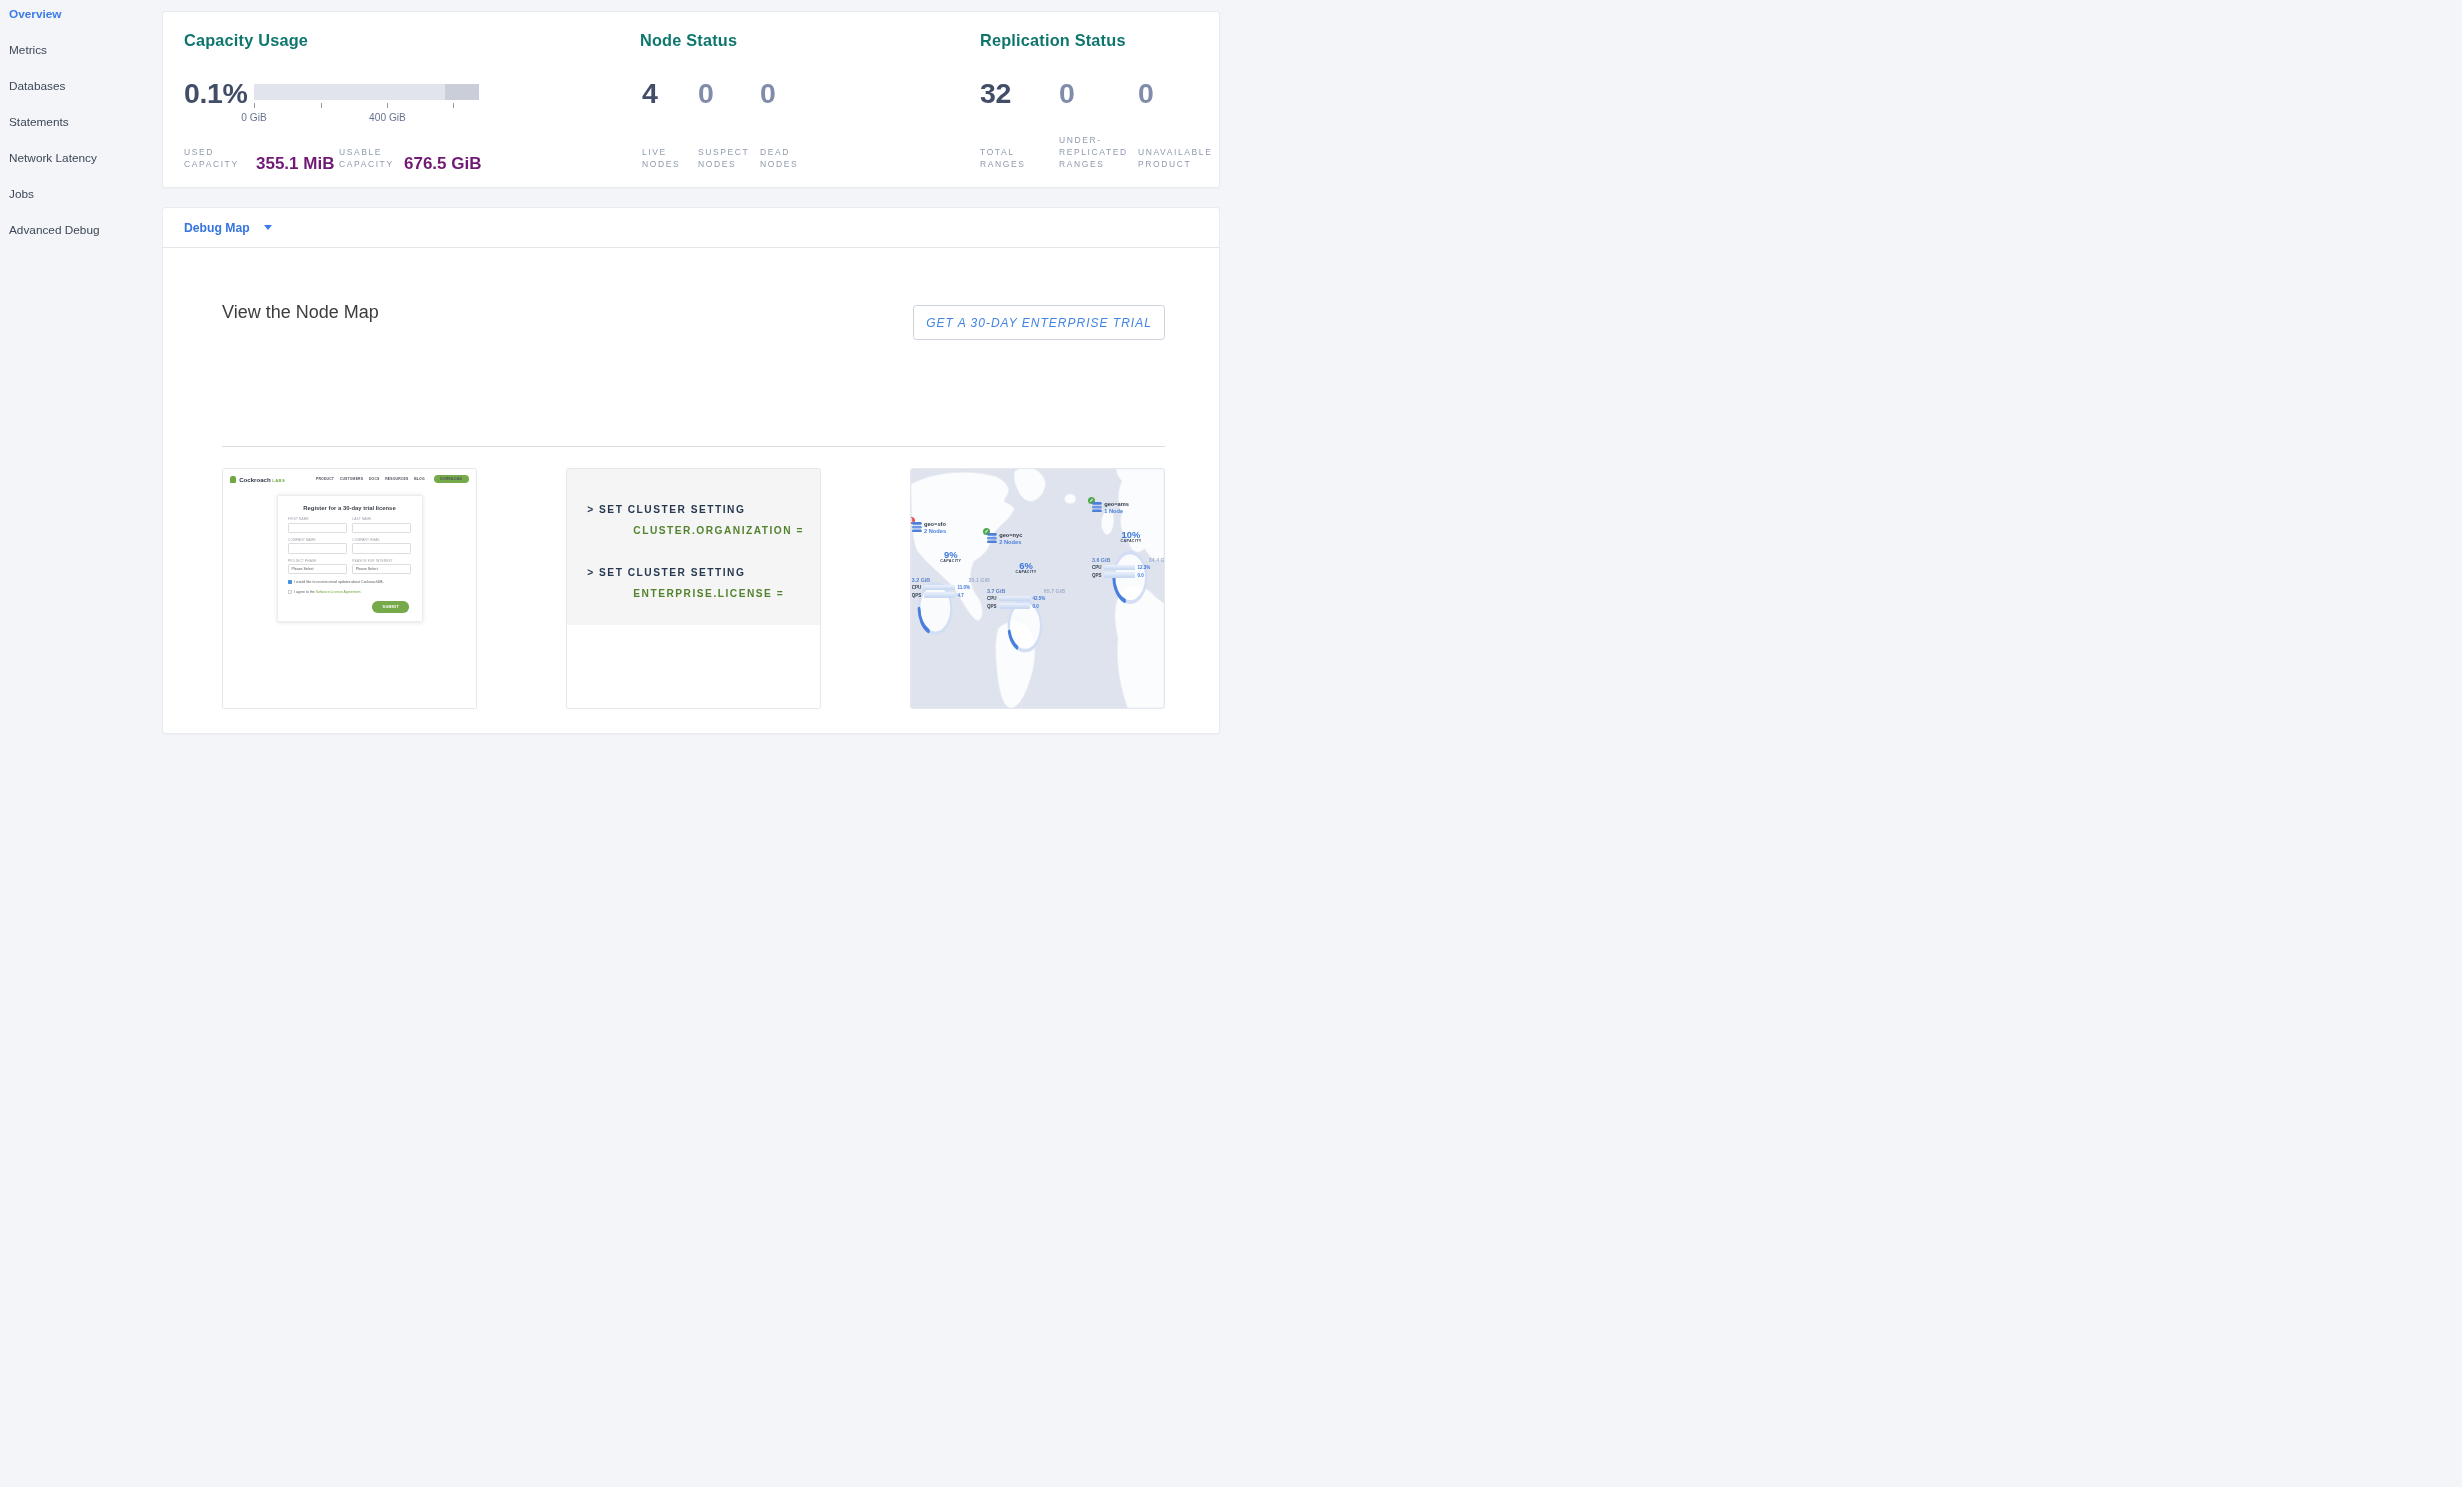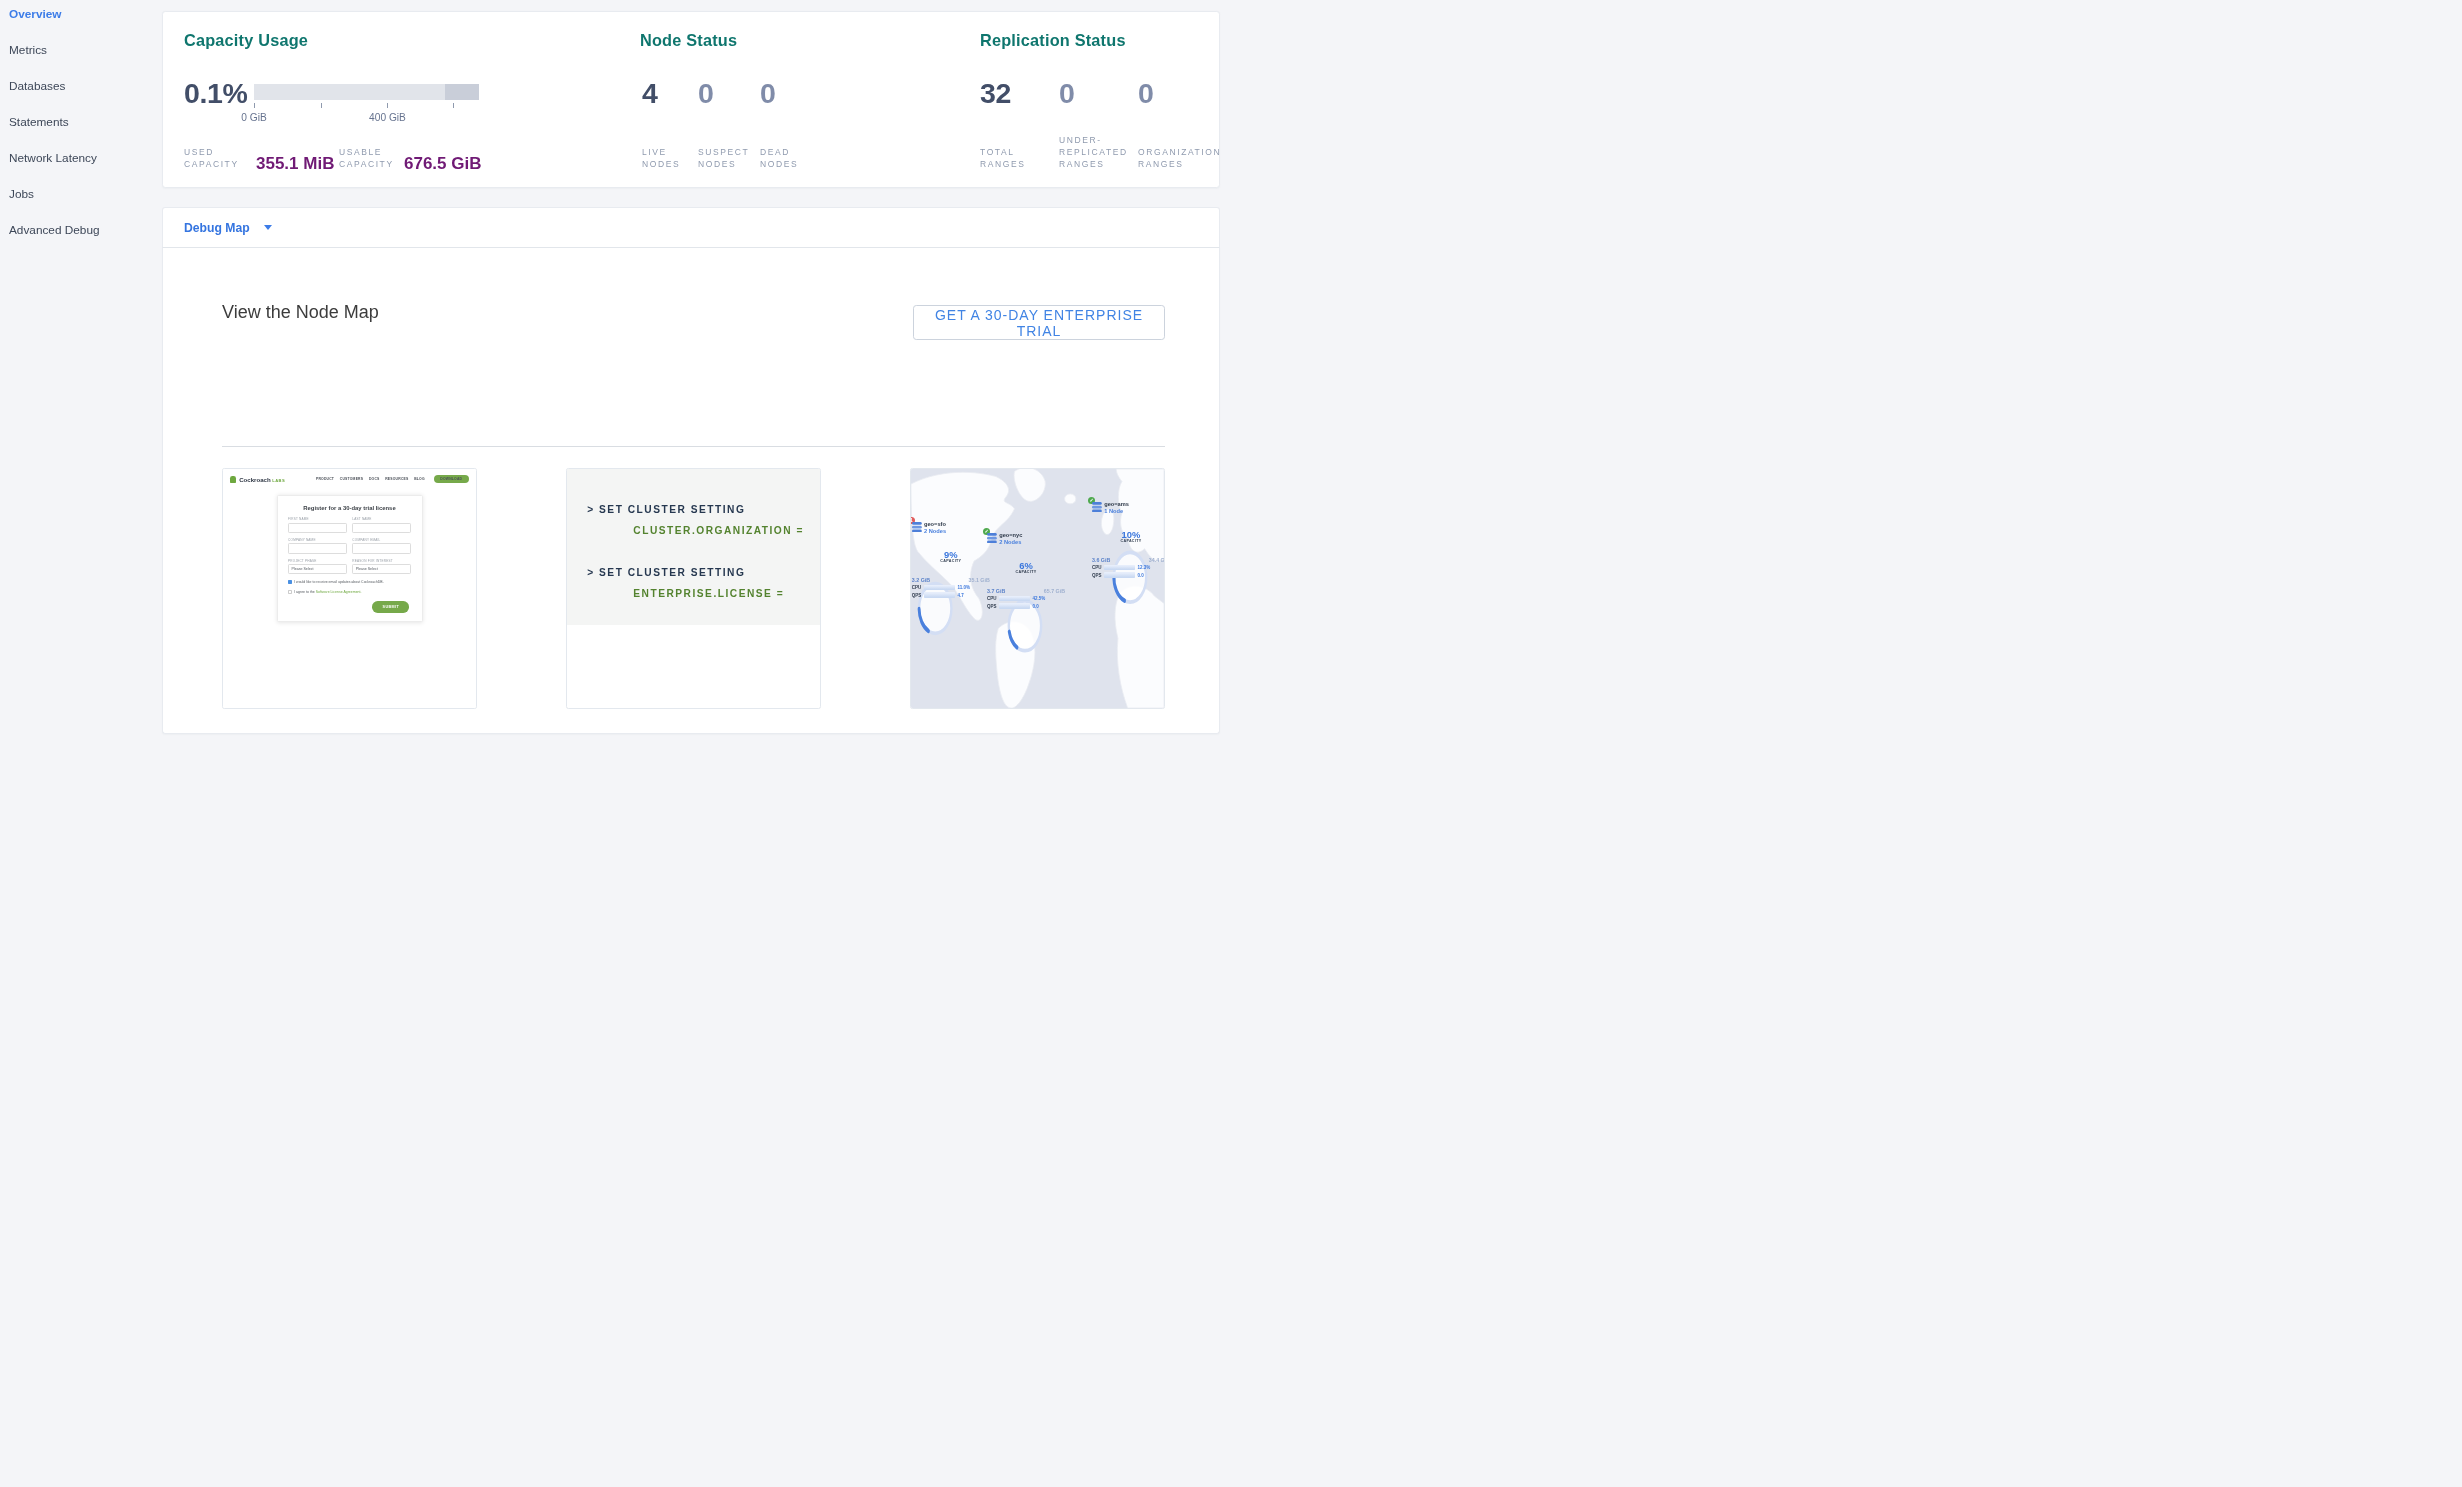--- a/index.html
+++ b/index.html
@@ -31,21 +31,21 @@
   .selector-bar { left:162px; top:207px; width:1058px; height:41px; border-radius:3.3px 3.3px 0 0; border-bottom:0.8px solid #e3e7ec; box-shadow:none; }
   .selector-inner { display:flex; align-items:center; height:100%; padding-left:21px; cursor:pointer; }
   .selector-label { color:#3575e0; font-size:12.2px; font-weight:600; }
   .caret { width:0; height:0; border-left:4.5px solid transparent; border-right:4.5px solid transparent; border-top:5.7px solid #3c7ce8; margin-left:14px; }
 
   
   .main-panel { left:162px; top:248px; width:1058px; height:486px; border-top:none; border-radius:0 0 3.3px 3.3px; }
   .panel-title { position:absolute; left:59px; top:54px; font-size:18px; font-weight:500; color:#3c3c3c; }
   .panel-desc { position:absolute; left:59px; top:89px; width:408px; font-size:12.2px; line-height:22.4px; color:#5c6167; }
   a.link { color:#3b7de2; text-decoration:none; cursor:pointer; }
-  .trial-btn { position:absolute; left:750px; top:57px; width:252px; height:35px; background:#fff; border:0.8px solid #ccd3dd; border-radius:3.3px; color:#4184e4; font-size:14px; font-weight:500; letter-spacing:1px; font-family:"Liberation Sans",sans-serif; cursor:pointer; }
+  .trial-btn { position:absolute; left:750px; top:57px; width:252px; height:35px; background:#fff; border:0.8px solid #ccd3dd; border-radius:3.3px; color:#4184e4; font-size:12px; font-weight:500; letter-spacing:1px; font-family:"Liberation Sans",sans-serif; cursor:pointer;font-style:italic; }
   .divider { position:absolute; left:59px; top:198px; width:943px; height:0.8px; background:#d9dde2; }
 
   
   .step-card { position:absolute; top:220px; width:255px; height:241px; border:0.8px solid #e3e8ee; border-radius:2.4px; background:#fff; overflow:hidden; }
   .step-card.c1 { left:59px; } .step-card.c2 { left:403px; } .step-card.c3 { left:747px; }
   .card-img { position:relative; width:100%; height:156px; overflow:hidden; }
   .card-cap { padding:19.5px 19.5px 0 19.5px; font-size:12.4px; line-height:24.4px; color:#56595e; }
   .card-cap b { color:#4b4e52; }
 
   
@@ -137,21 +137,21 @@
   <div class="stat-label" style="left:479px; width:49px">LIVE NODES</div>
   <div class="stat-label" style="left:535px; width:55px">SUSPECT NODES</div>
   <div class="stat-label" style="left:597px; width:49px">DEAD NODES</div>
 
   <h3 class="sec-title" style="left:817px">Replication Status</h3>
   <div class="big-num" style="left:817px">32</div>
   <div class="big-num dim" style="left:896px">0</div>
   <div class="big-num dim" style="left:975px">0</div>
   <div class="stat-label" style="left:817px; width:57px">TOTAL RANGES</div>
   <div class="stat-label" style="left:896px; width:73px">UNDER-REPLICATED RANGES</div>
-  <div class="stat-label" style="left:975px; width:75px">ORGANIZATION RANGES</div>
+  <div class="stat-label" style="left:975px; width:75px">UNAVAILABLE PRODUCT</div>
 </section>
 
 <section class="card selector-bar">
   <div class="selector-inner">
     <span class="selector-label">Debug Map</span>
     <span class="caret"></span>
   </div>
 </section>
 
 <section class="card main-panel">

